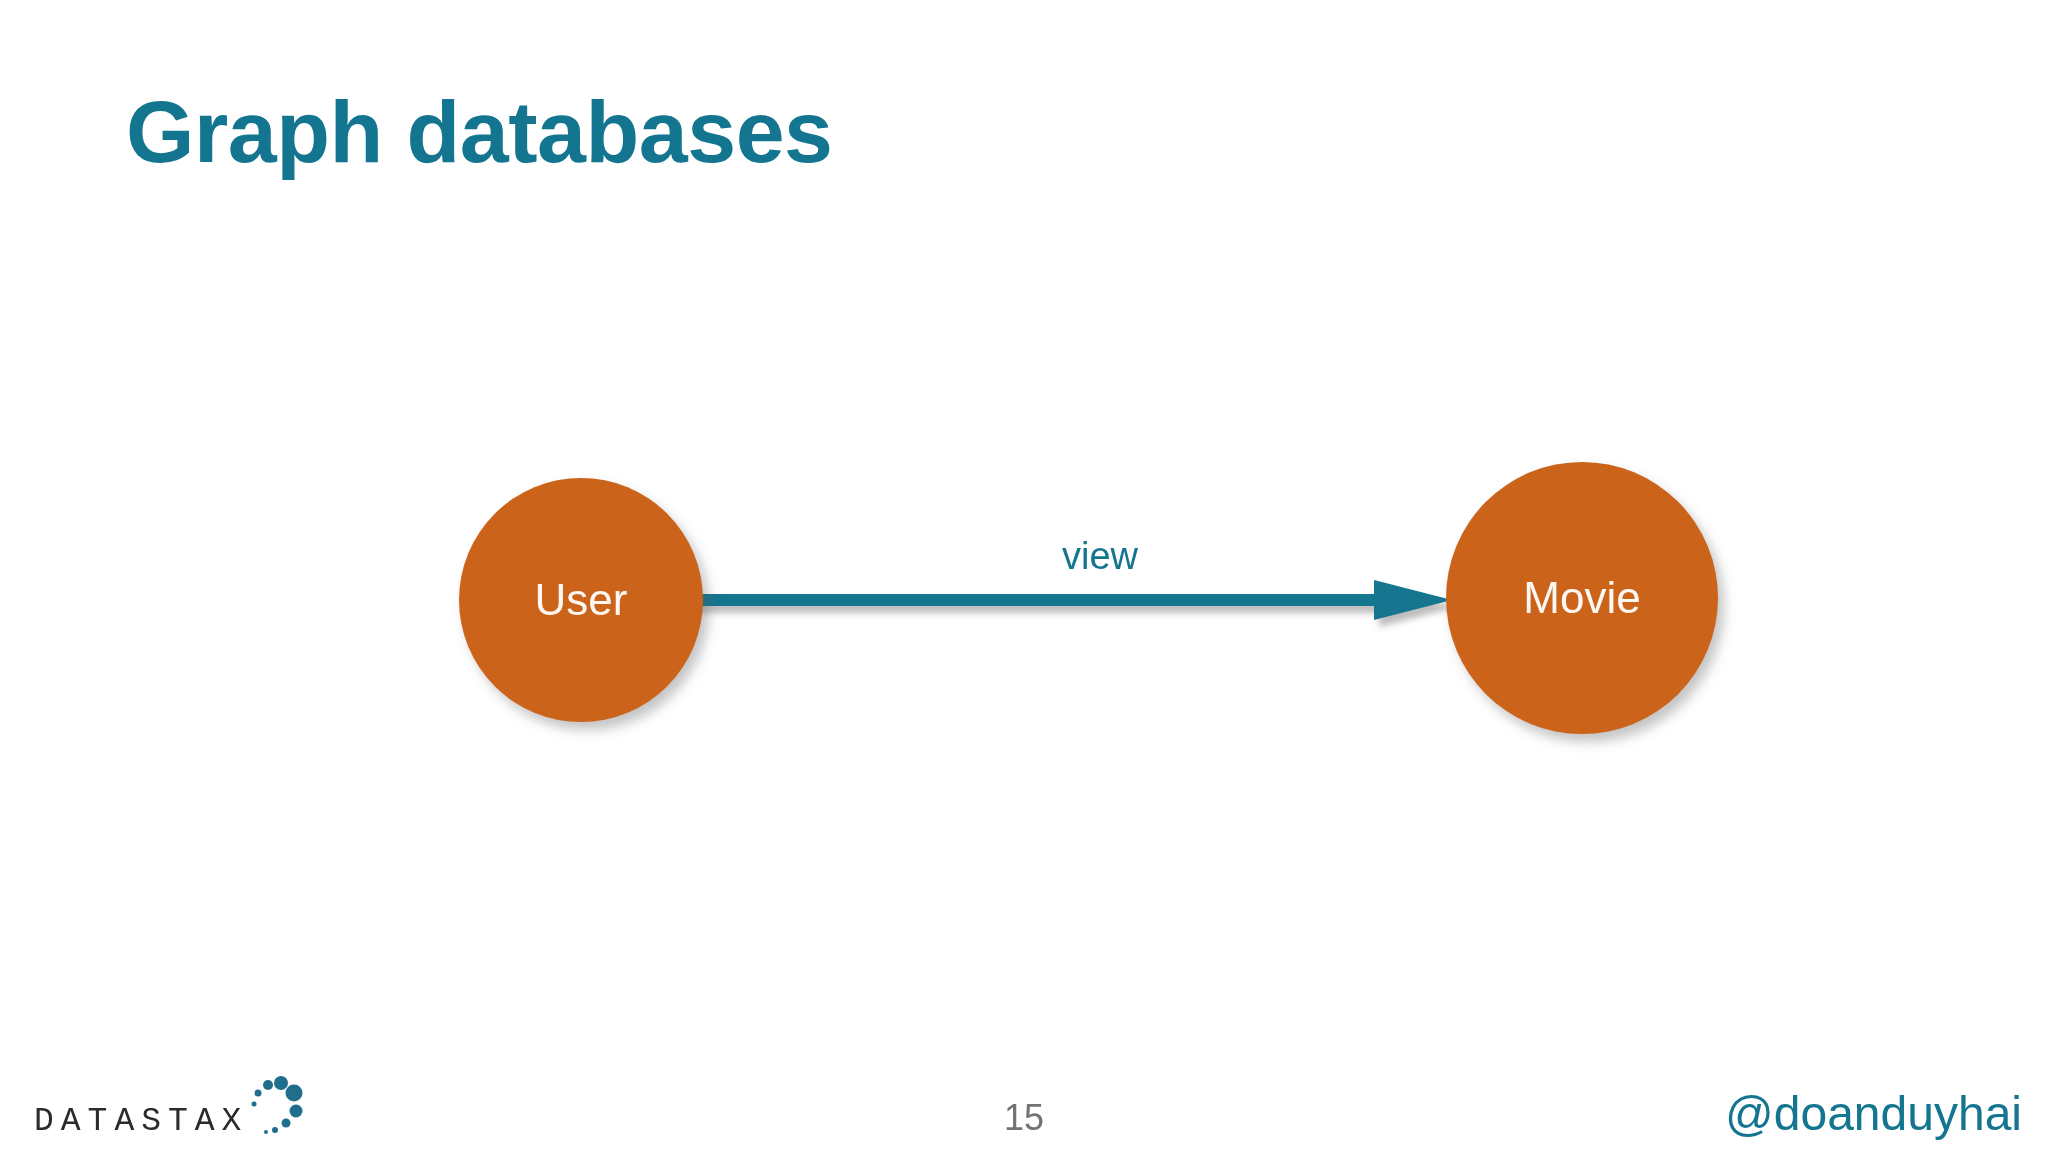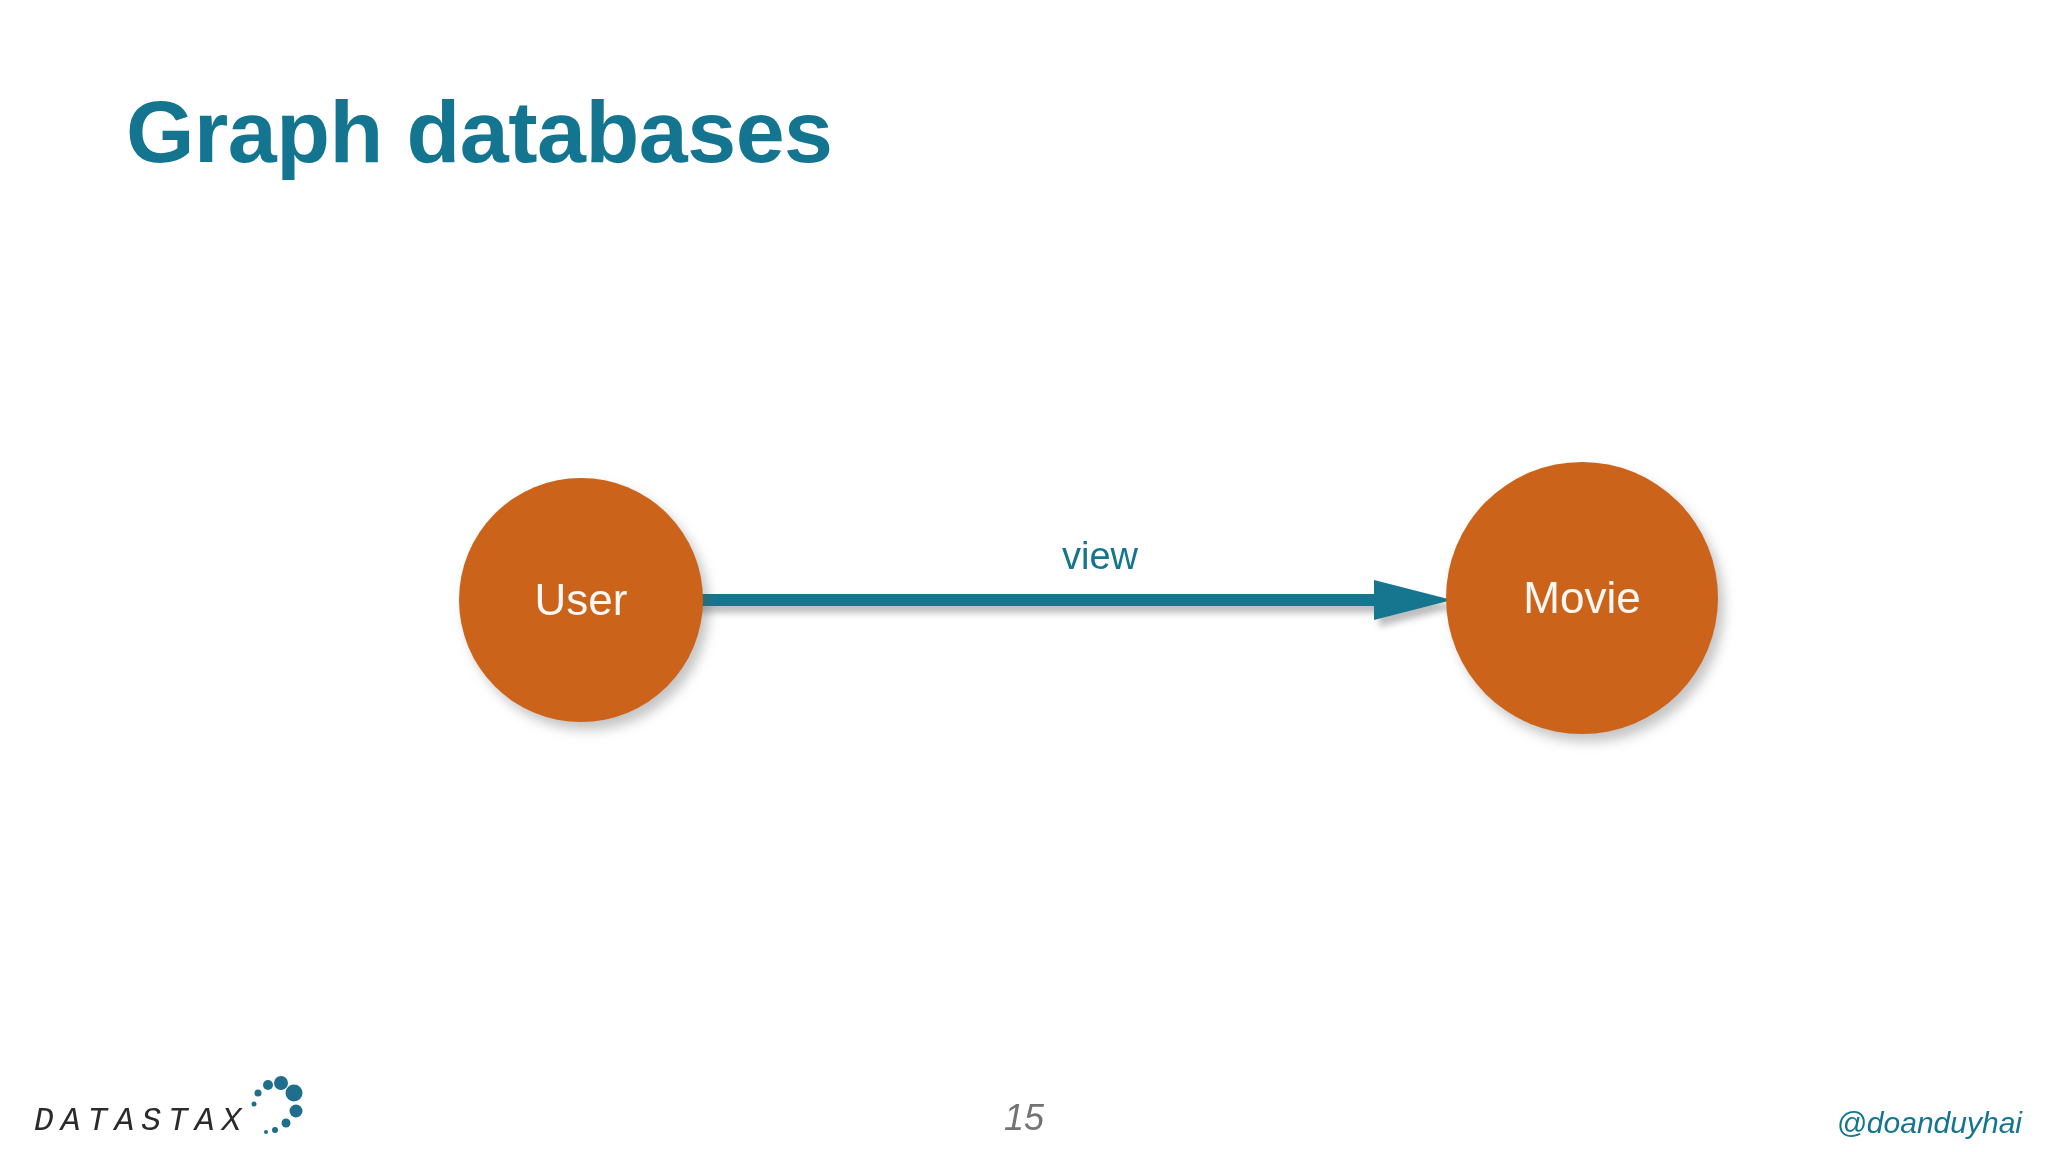--- a/index.html
+++ b/index.html
@@ -93,21 +93,20 @@
     white-space: nowrap;
   }
 
   
   #footer {
     position: absolute;
     left: 0;
     bottom: 0;
     width: 2048px;
     height: 120px;
-    font-style: italic;
   }
   #brand-logo {
     position: absolute;
     left: 34px;
     bottom: 14px;
     display: flex;
     align-items: flex-end;
     height: 60px;
   }
   #brand-logo-wordmark {
@@ -129,21 +128,21 @@
     bottom: 16px;
     text-align: center;
     font-size: 36px;
     color: #737373;
     line-height: 1;
   }
   #social-handle {
     position: absolute;
     right: 26px;
     bottom: 14px;
-    font-size: 30px;
+    font-size: 48px;
     color: #13758F;
     line-height: 1;
     white-space: nowrap;
   }
 </style>
 </head>
 <body>
 
 <div id="slide">
 

